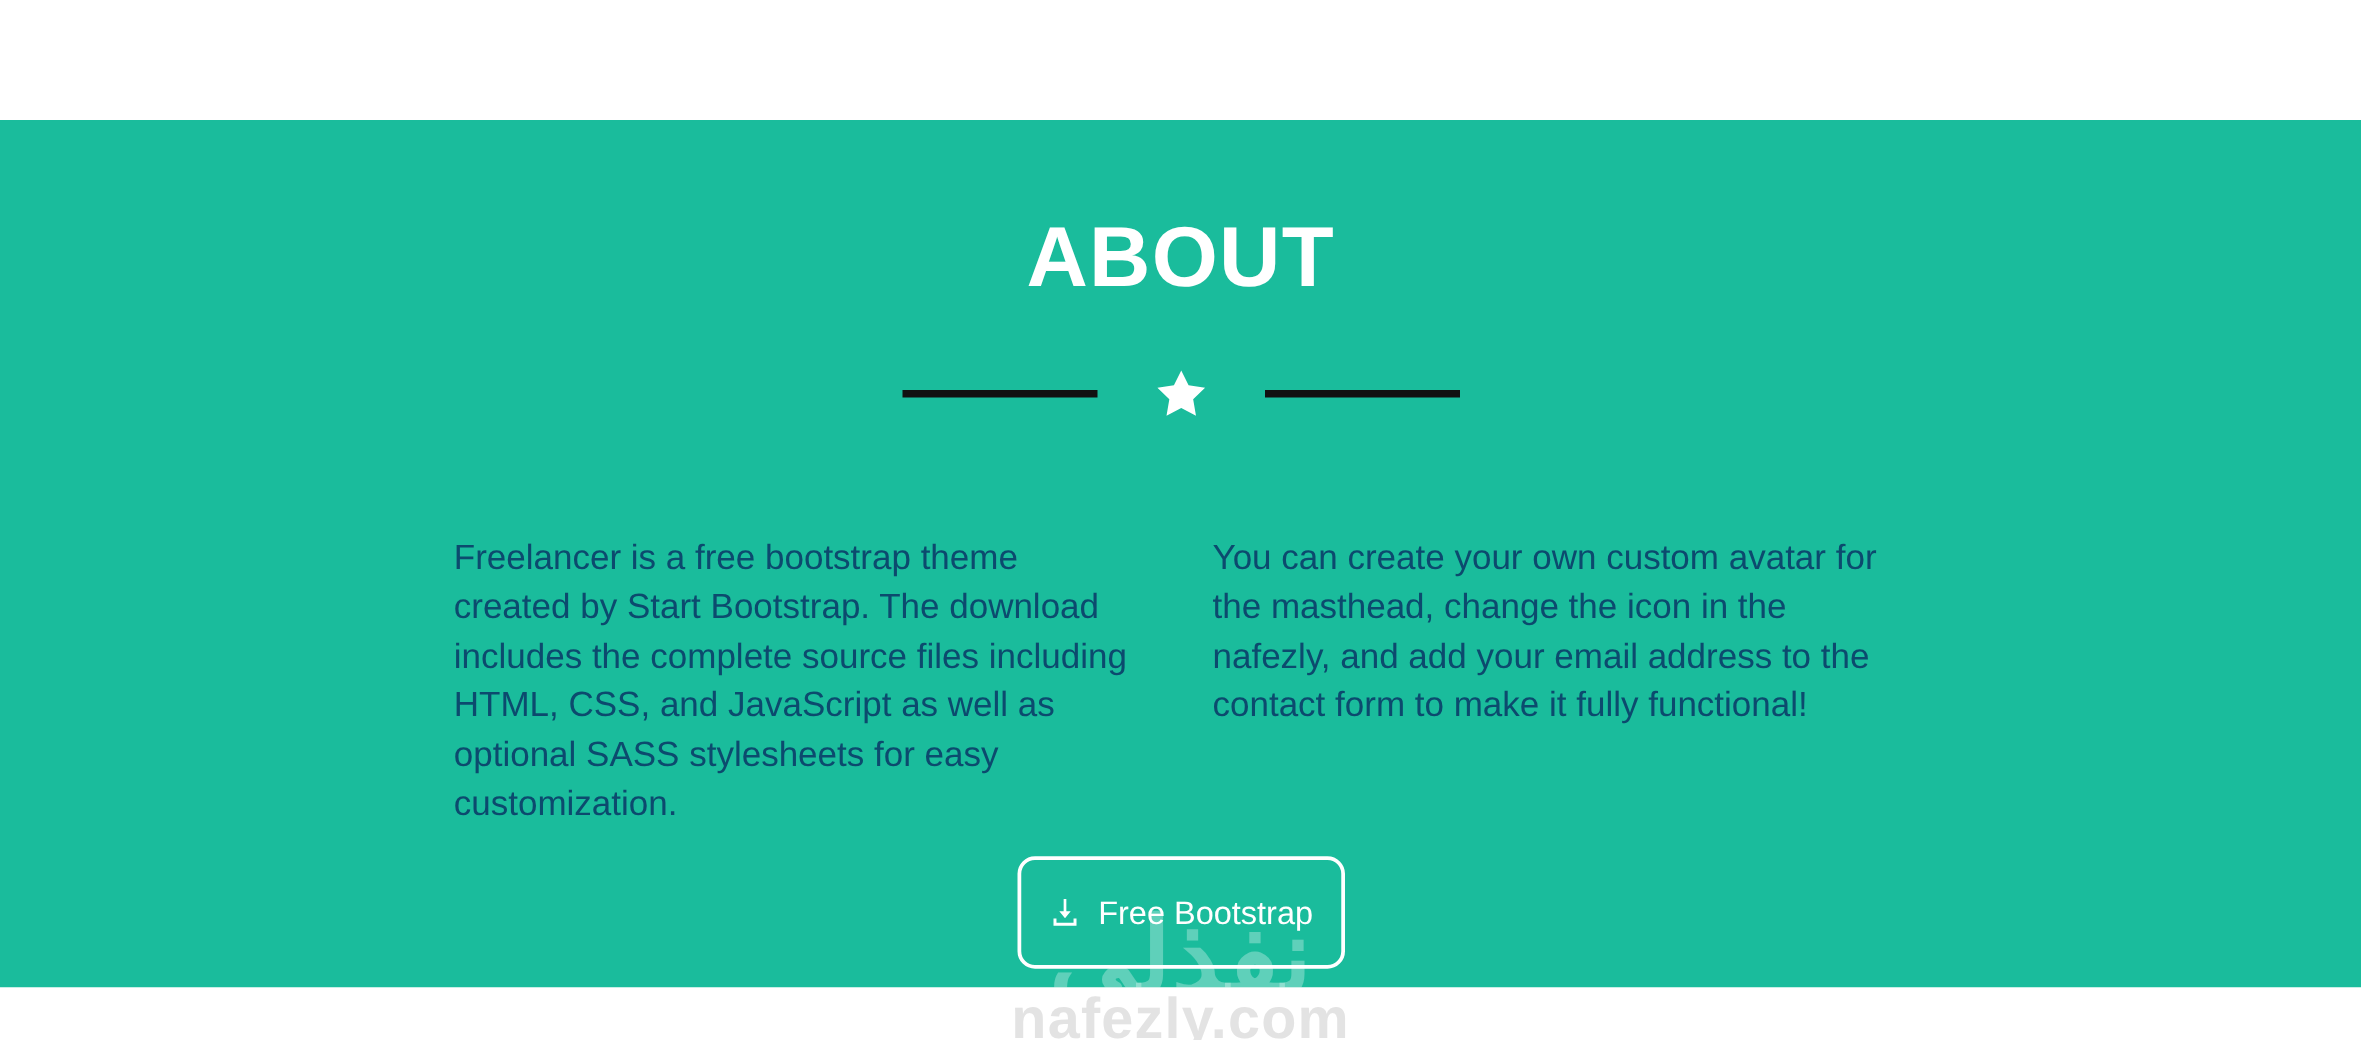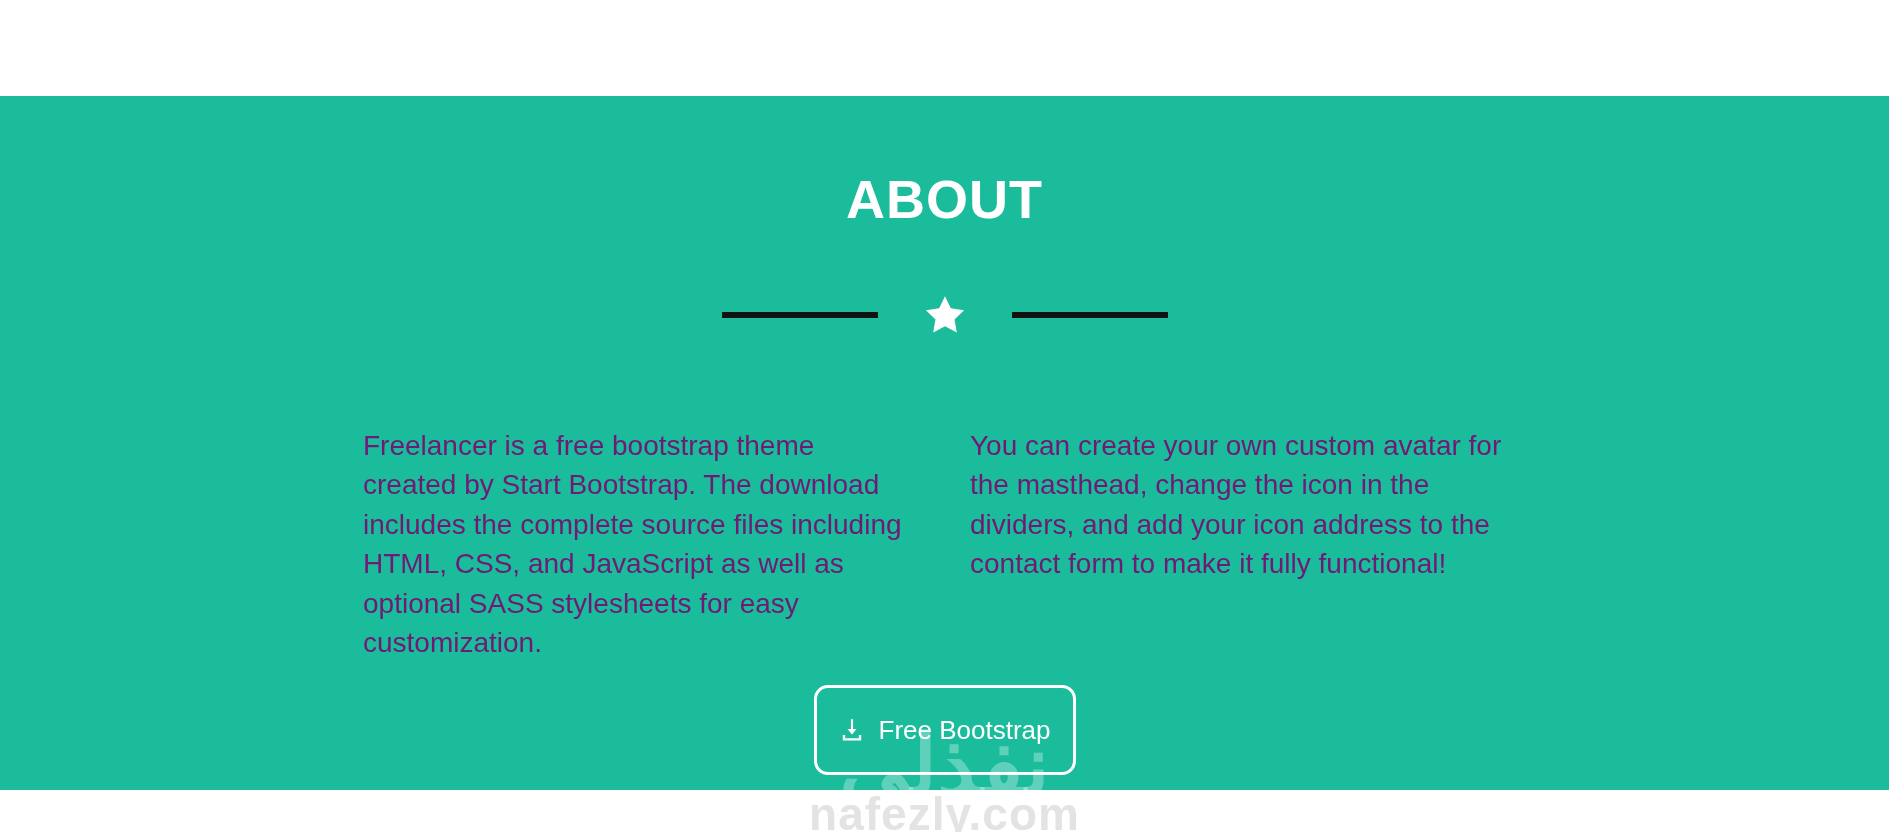--- a/index.html
+++ b/index.html
@@ -39,21 +39,21 @@
     overflow:hidden;
   }
 
   
   .section-heading {
     position:absolute;
     left:0; top:76px;
     width:1889px;
     text-align:center;
     color:#ffffff;
-    font-size:54px;
+    font-size:68px;
     font-weight:bold;
     letter-spacing:1px;
     line-height:1;
   }
 
   
   .divider {
     position:absolute;
     left:0; top:196px;
     width:1889px;
@@ -84,21 +84,21 @@
     position:absolute;
     left:333px;
     top:330px;
     width:1210px;
     display:flex;
     justify-content:space-between;
     align-items:flex-start;
   }
   .about-col {
     width:540px;
-    color:#701a75;
+    color:#0c4a6e;
     font-size:28px;
     line-height:1.41;
     font-weight:400;
   }
   .about-col.left  { margin-left:30px; }
   .about-col.right { margin-right:33px; }
 
   
   .download-wrap {
     position:absolute;
@@ -191,21 +191,21 @@
       <span class="divider-star">
         <svg class="divider-star" viewBox="0 0 24 24" xmlns="http://www.w3.org/2000/svg" aria-hidden="true">
           <path fill="#ffffff" d="M12 1.8l3.2 6.5 7.2 1.05-5.2 5.07 1.23 7.17L12 18.2l-6.43 3.39L6.8 14.42 1.6 9.35l7.2-1.05z"></path>
         </svg>
       </span>
       <span class="divider-line right"></span>
     </div>
 
     <div class="about-columns">
       <p class="about-col left">Freelancer is a free bootstrap theme created by Start Bootstrap. The download includes the complete source files including HTML, CSS, and JavaScript as well as optional SASS stylesheets for easy customization.</p>
-      <p class="about-col right">You can create your own custom avatar for the masthead, change the icon in the dividers, and add your icon address to the contact form to make it fully functional!</p>
+      <p class="about-col right">You can create your own custom avatar for the masthead, change the icon in the nafezly, and add your email address to the contact form to make it fully functional!</p>
     </div>
 
     <div class="download-wrap">
       <button class="download-btn">
         <span>
           <svg class="download-icon" viewBox="0 0 24 24" xmlns="http://www.w3.org/2000/svg" aria-hidden="true">
             <path fill="#ffffff" d="M11 2h2v9h3.2L12 16.2 7.8 11H11z"></path>
             <path fill="#ffffff" d="M3.5 16.5h2.2v3.1h12.6v-3.1h2.2V21.8H3.5z"></path>
           </svg>
         </span>

